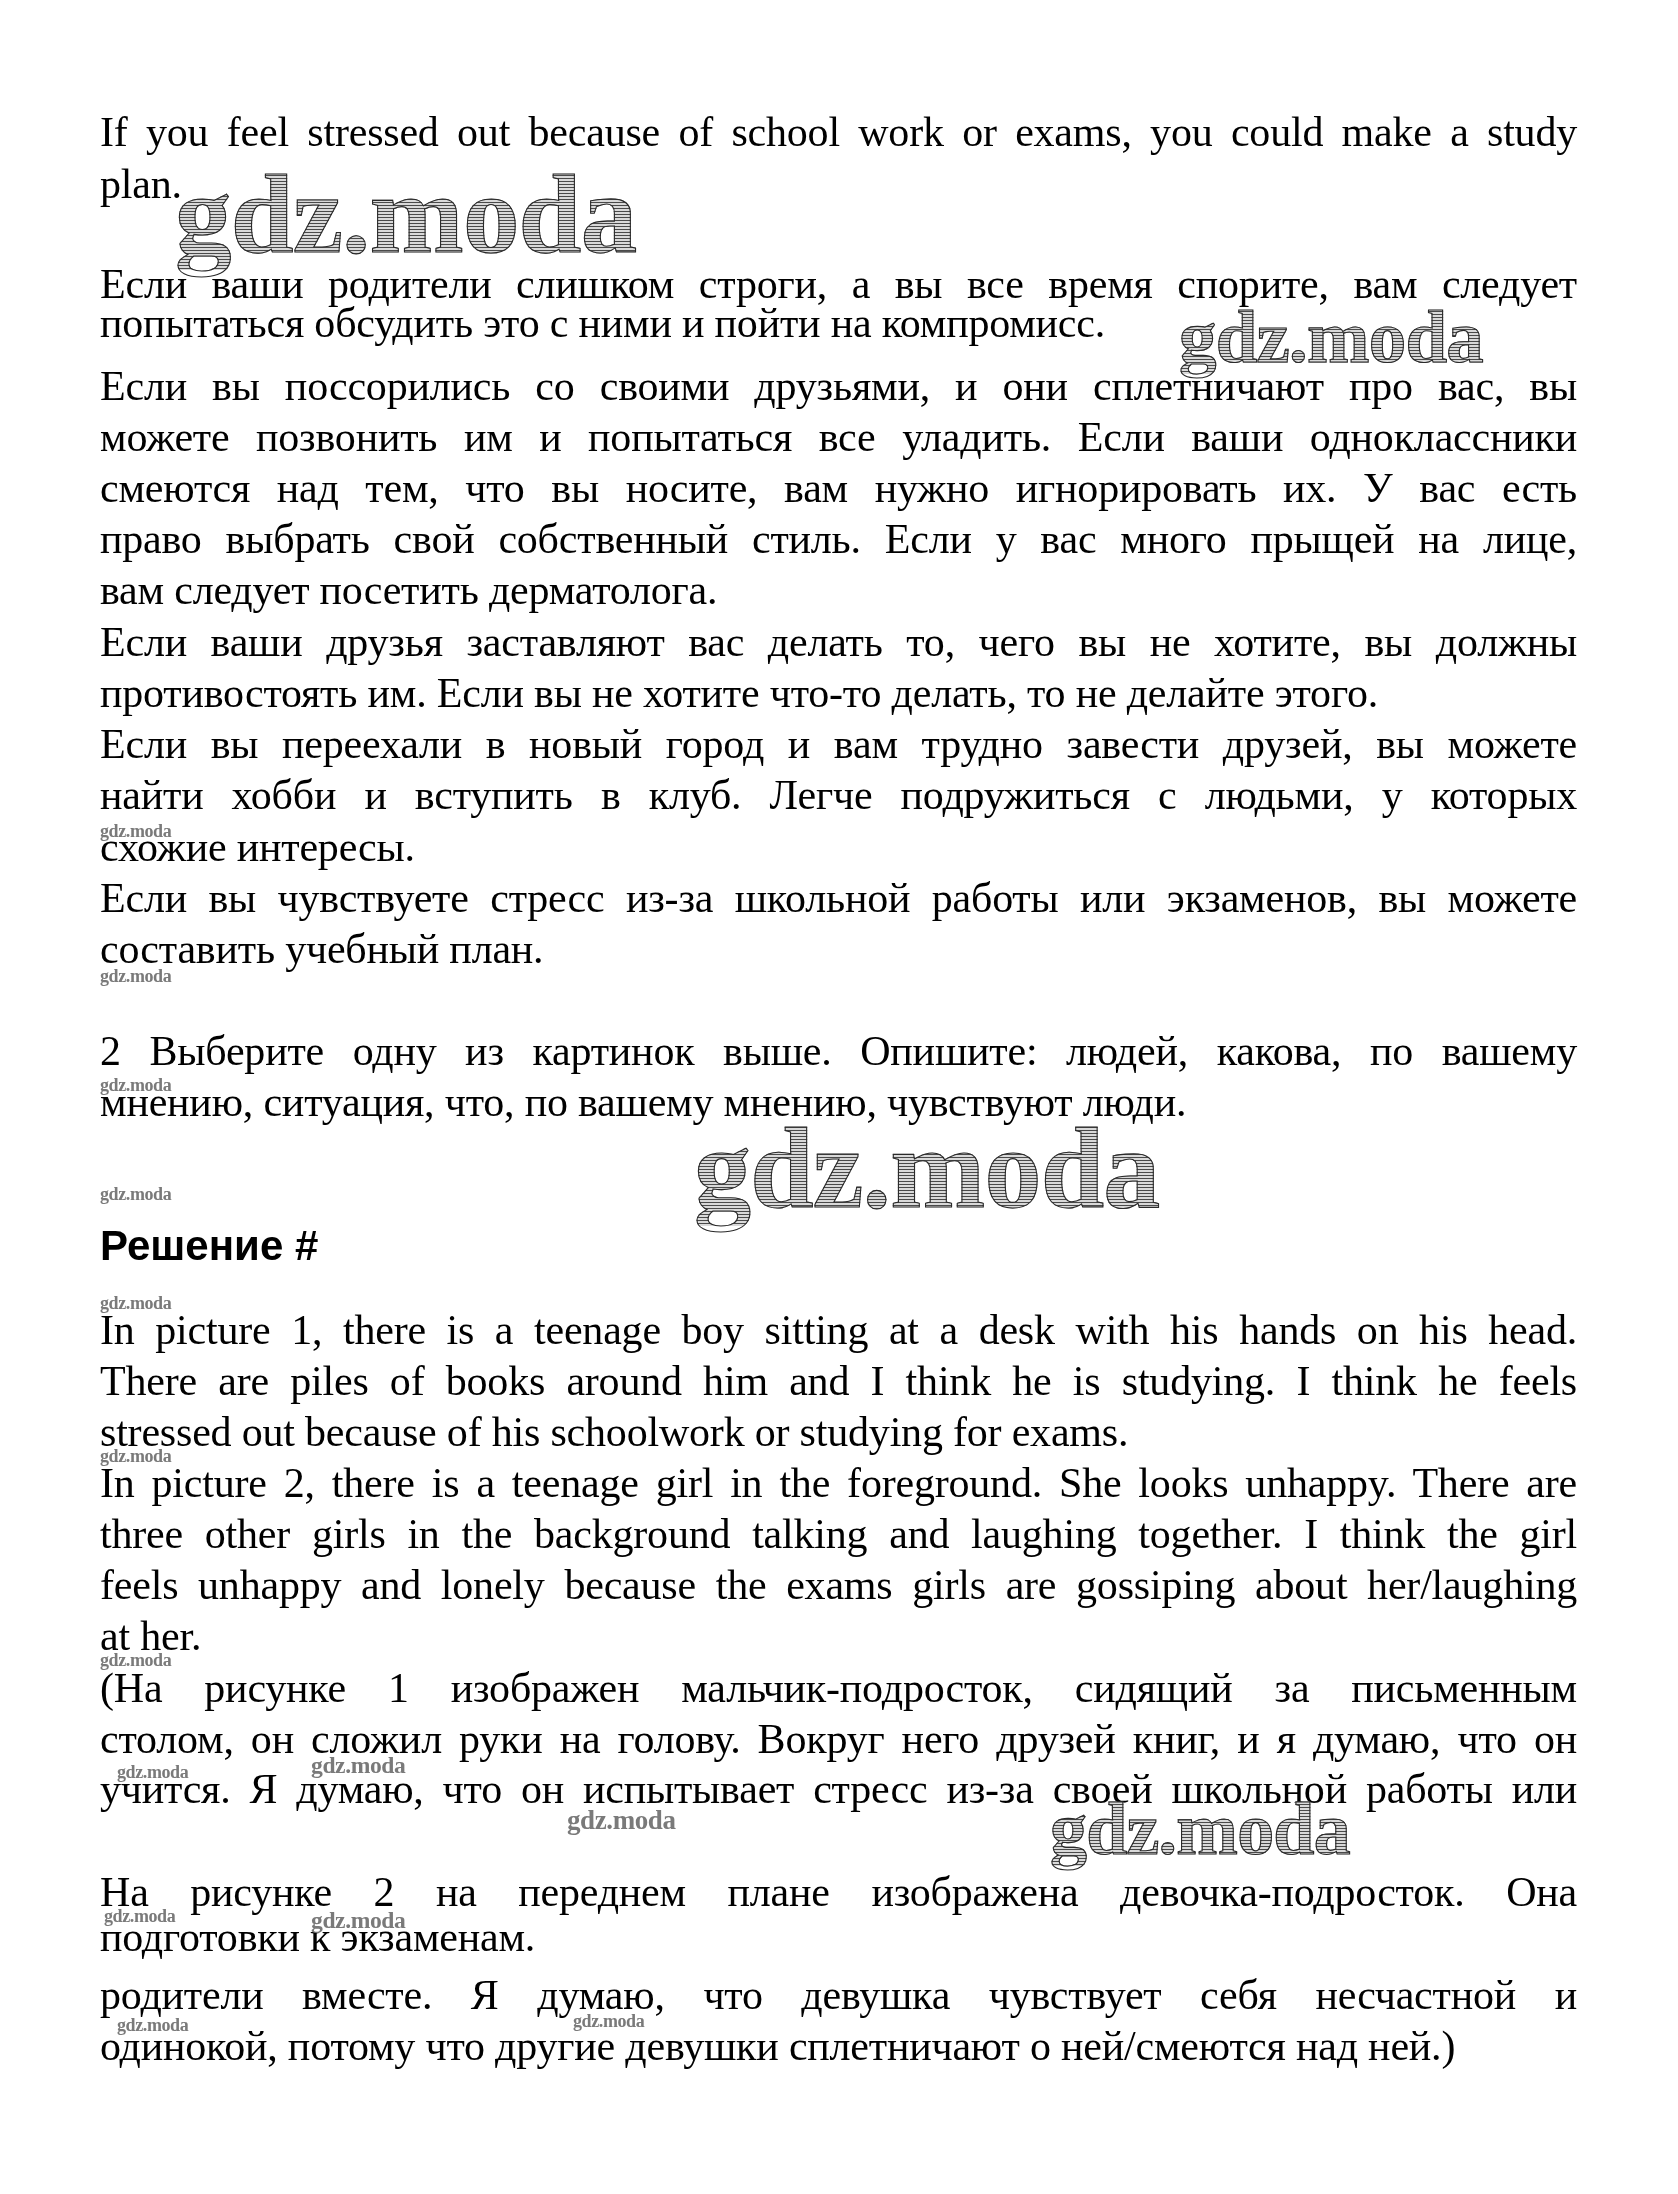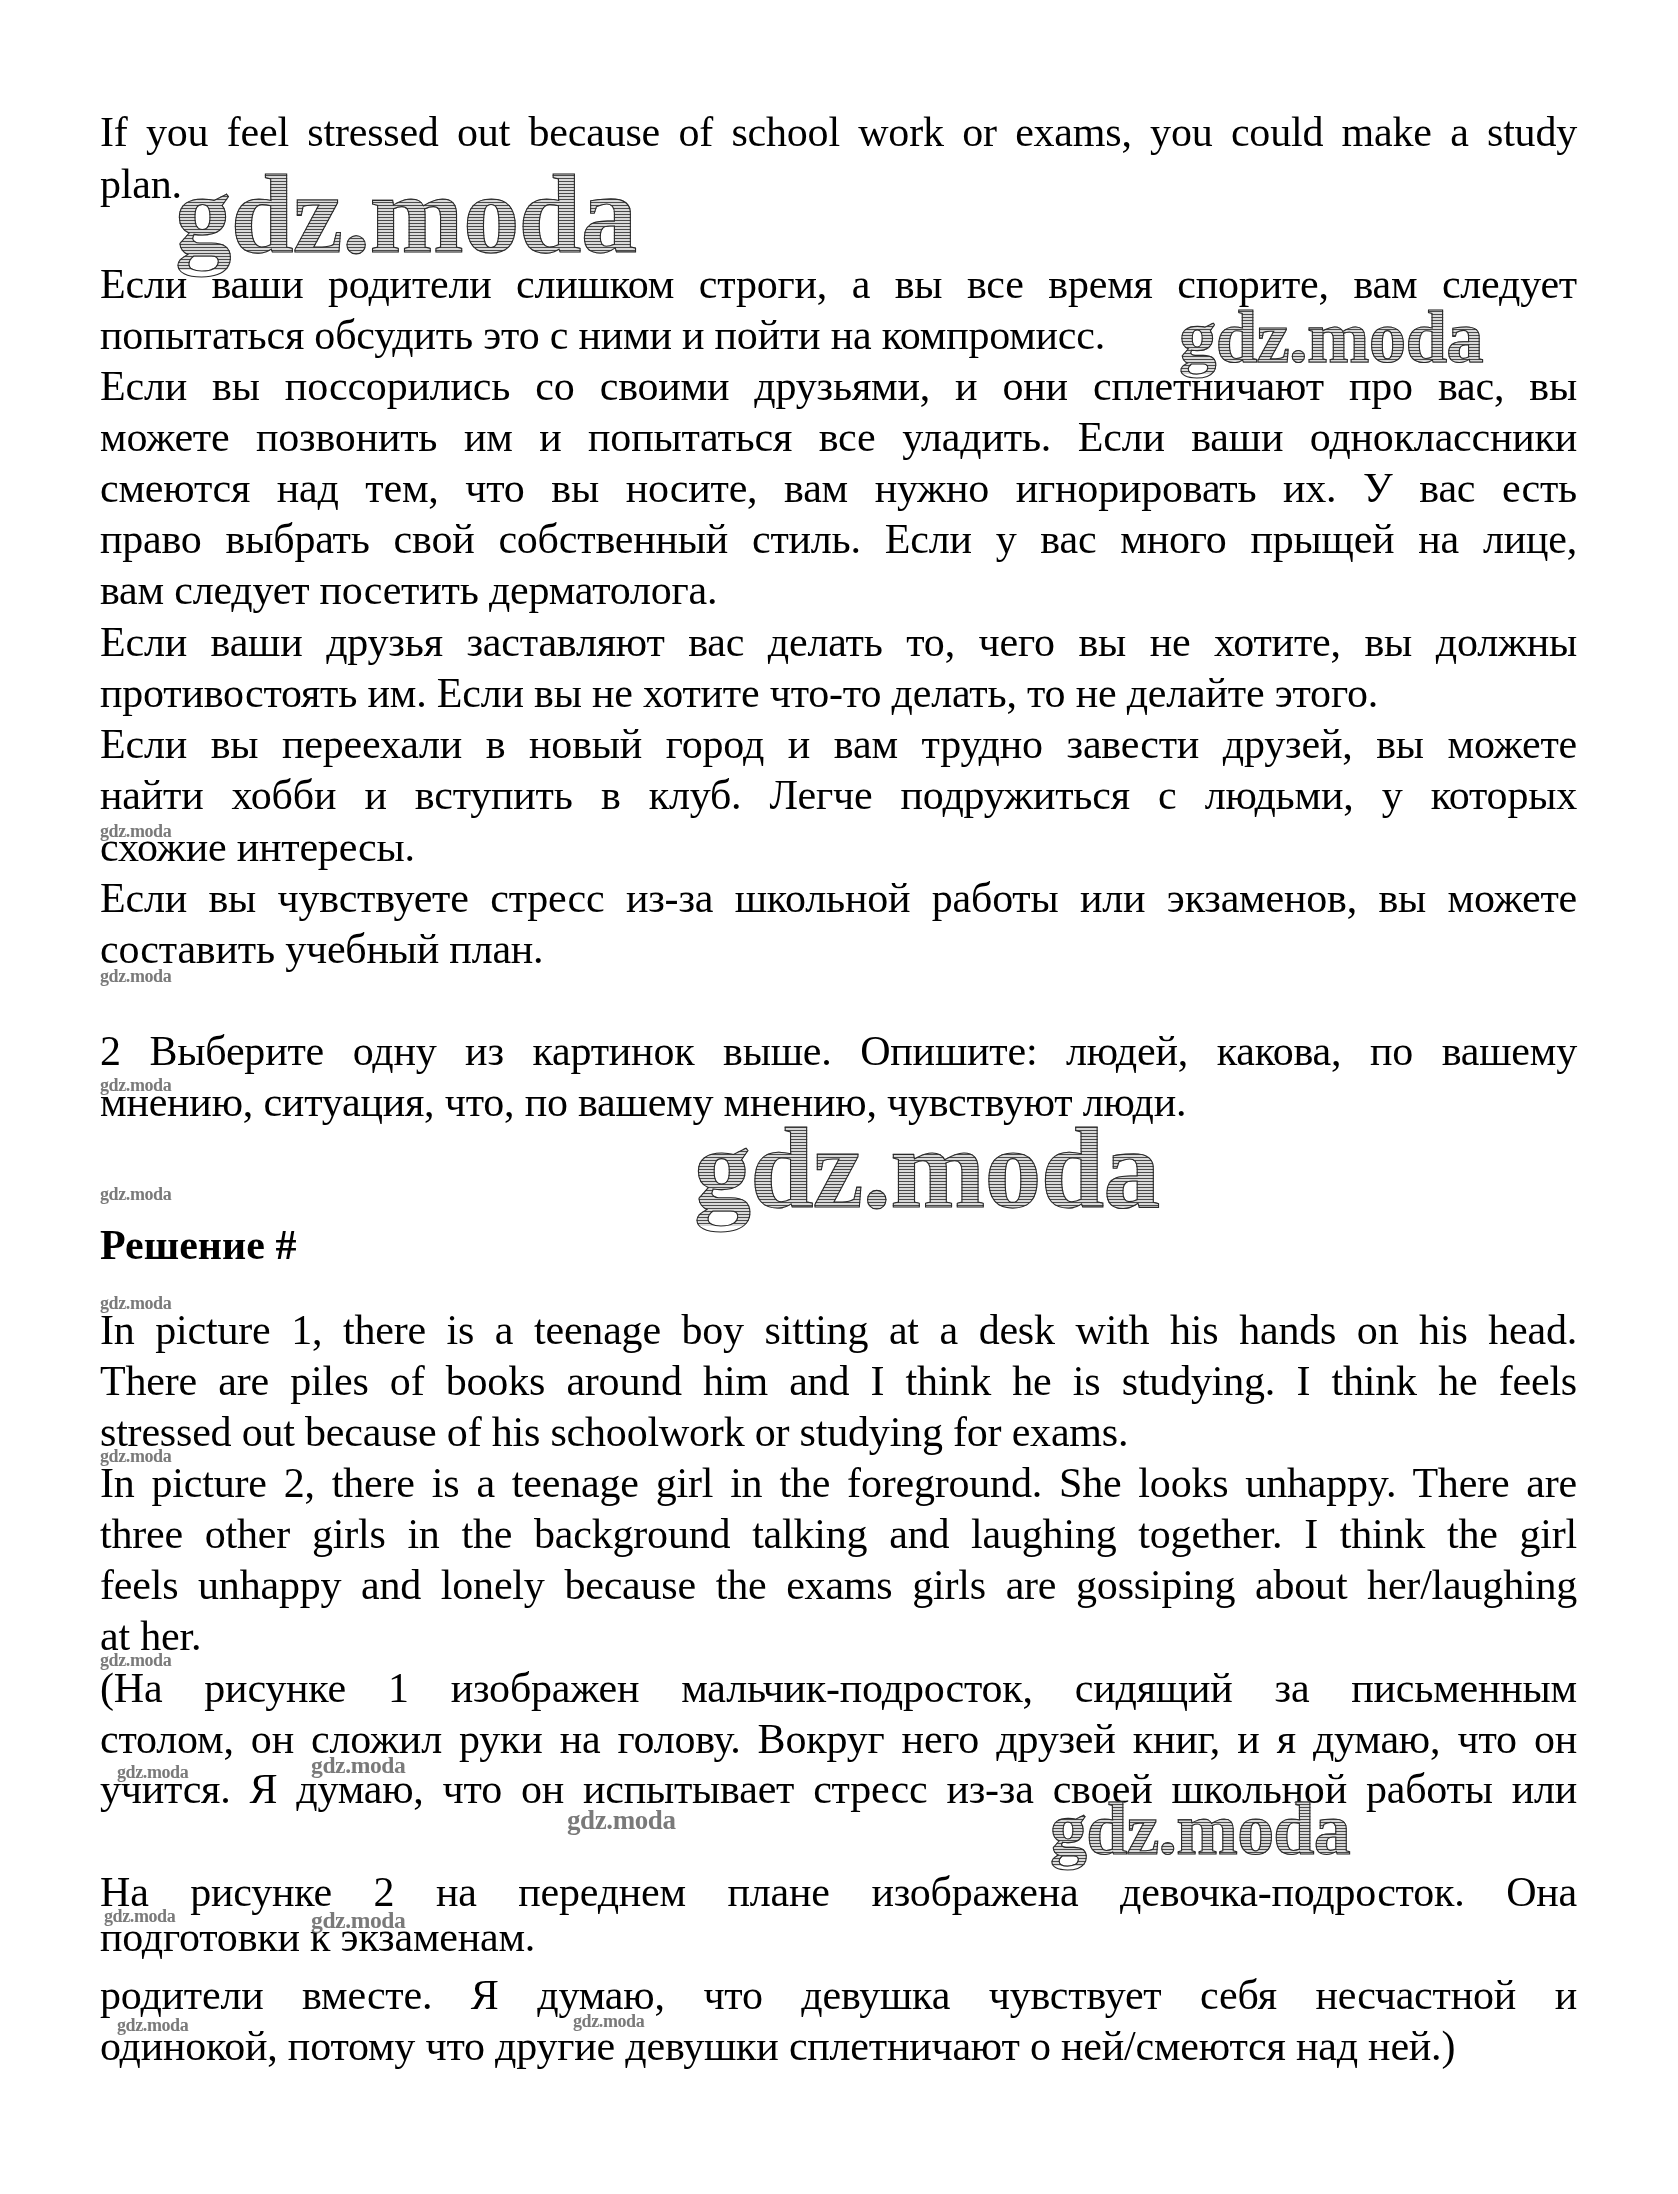--- a/index.html
+++ b/index.html
@@ -7,21 +7,21 @@
   .page { position: absolute; left: 0; top: 0; width: 1678px; height: 2194px; background: #fff; }
   .line {
     position: absolute; left: 100px; width: 1477px; height: 51px;
     font-family: "Liberation Serif", serif; font-size: 42px; line-height: 51px;
     color: #000; white-space: nowrap; text-align: justify; text-align-last: justify;
     letter-spacing: -0.2px;
   }
   .line.last { text-align: left; text-align-last: left; }
   .heading {
     position: absolute; left: 100px; height: 51px;
-    font-family: Liberation Serif, serif; font-weight: bold; font-size: 42px; line-height: 51px;
+    font-family: Liberation Sans, sans-serif; font-weight: bold; font-size: 42px; line-height: 51px;
     color: #000; white-space: nowrap;
   }
   .wm-big {
     position: absolute; font-family: "Liberation Serif", serif; font-weight: bold;
     line-height: 1; white-space: nowrap; color: transparent;
     background: repeating-linear-gradient(180deg, #4a4a4a 0px, #4a4a4a 1.5px, #d9d9d9 1.5px, #d9d9d9 3px);
     -webkit-background-clip: text; background-clip: text;
     -webkit-text-stroke: 1.1px #2a2a2a; letter-spacing: -0.8px;
   }
   .wm-small {
@@ -31,21 +31,21 @@
 </style>
 </head>
 <body>
 
 <div class="page">
 
   <div class="line" style="top:107px">If you feel stressed out because of school work or exams, you could make a study</div>
   <div class="line last" style="top:159px">plan.</div>
 
   <div class="line" style="top:259px">Если ваши родители слишком строги, а вы все время спорите, вам следует</div>
-  <div class="line last" style="top:310px">попытаться обсудить это с ними и пойти на компромисс.</div>
+  <div class="line last" style="top:298px">попытаться обсудить это с ними и пойти на компромисс.</div>
   <div class="line" style="top:361px">Если вы поссорились со своими друзьями, и они сплетничают про вас, вы</div>
   <div class="line" style="top:412px">можете позвонить им и попытаться все уладить. Если ваши одноклассники</div>
   <div class="line" style="top:463px">смеются над тем, что вы носите, вам нужно игнорировать их. У вас есть</div>
   <div class="line" style="top:514px">право выбрать свой собственный стиль. Если у вас много прыщей на лице,</div>
   <div class="line last" style="top:565px">вам следует посетить дерматолога.</div>
   <div class="line" style="top:617px">Если ваши друзья заставляют вас делать то, чего вы не хотите, вы должны</div>
   <div class="line last" style="top:668px">противостоять им. Если вы не хотите что-то делать, то не делайте этого.</div>
   <div class="line" style="top:770px">найти хобби и вступить в клуб. Легче подружиться с людьми, у которых</div>
   <div class="line" style="top:719px">Если вы переехали в новый город и вам трудно завести друзей, вы можете</div>
   <div class="line last" style="top:822px">схожие интересы.</div>

